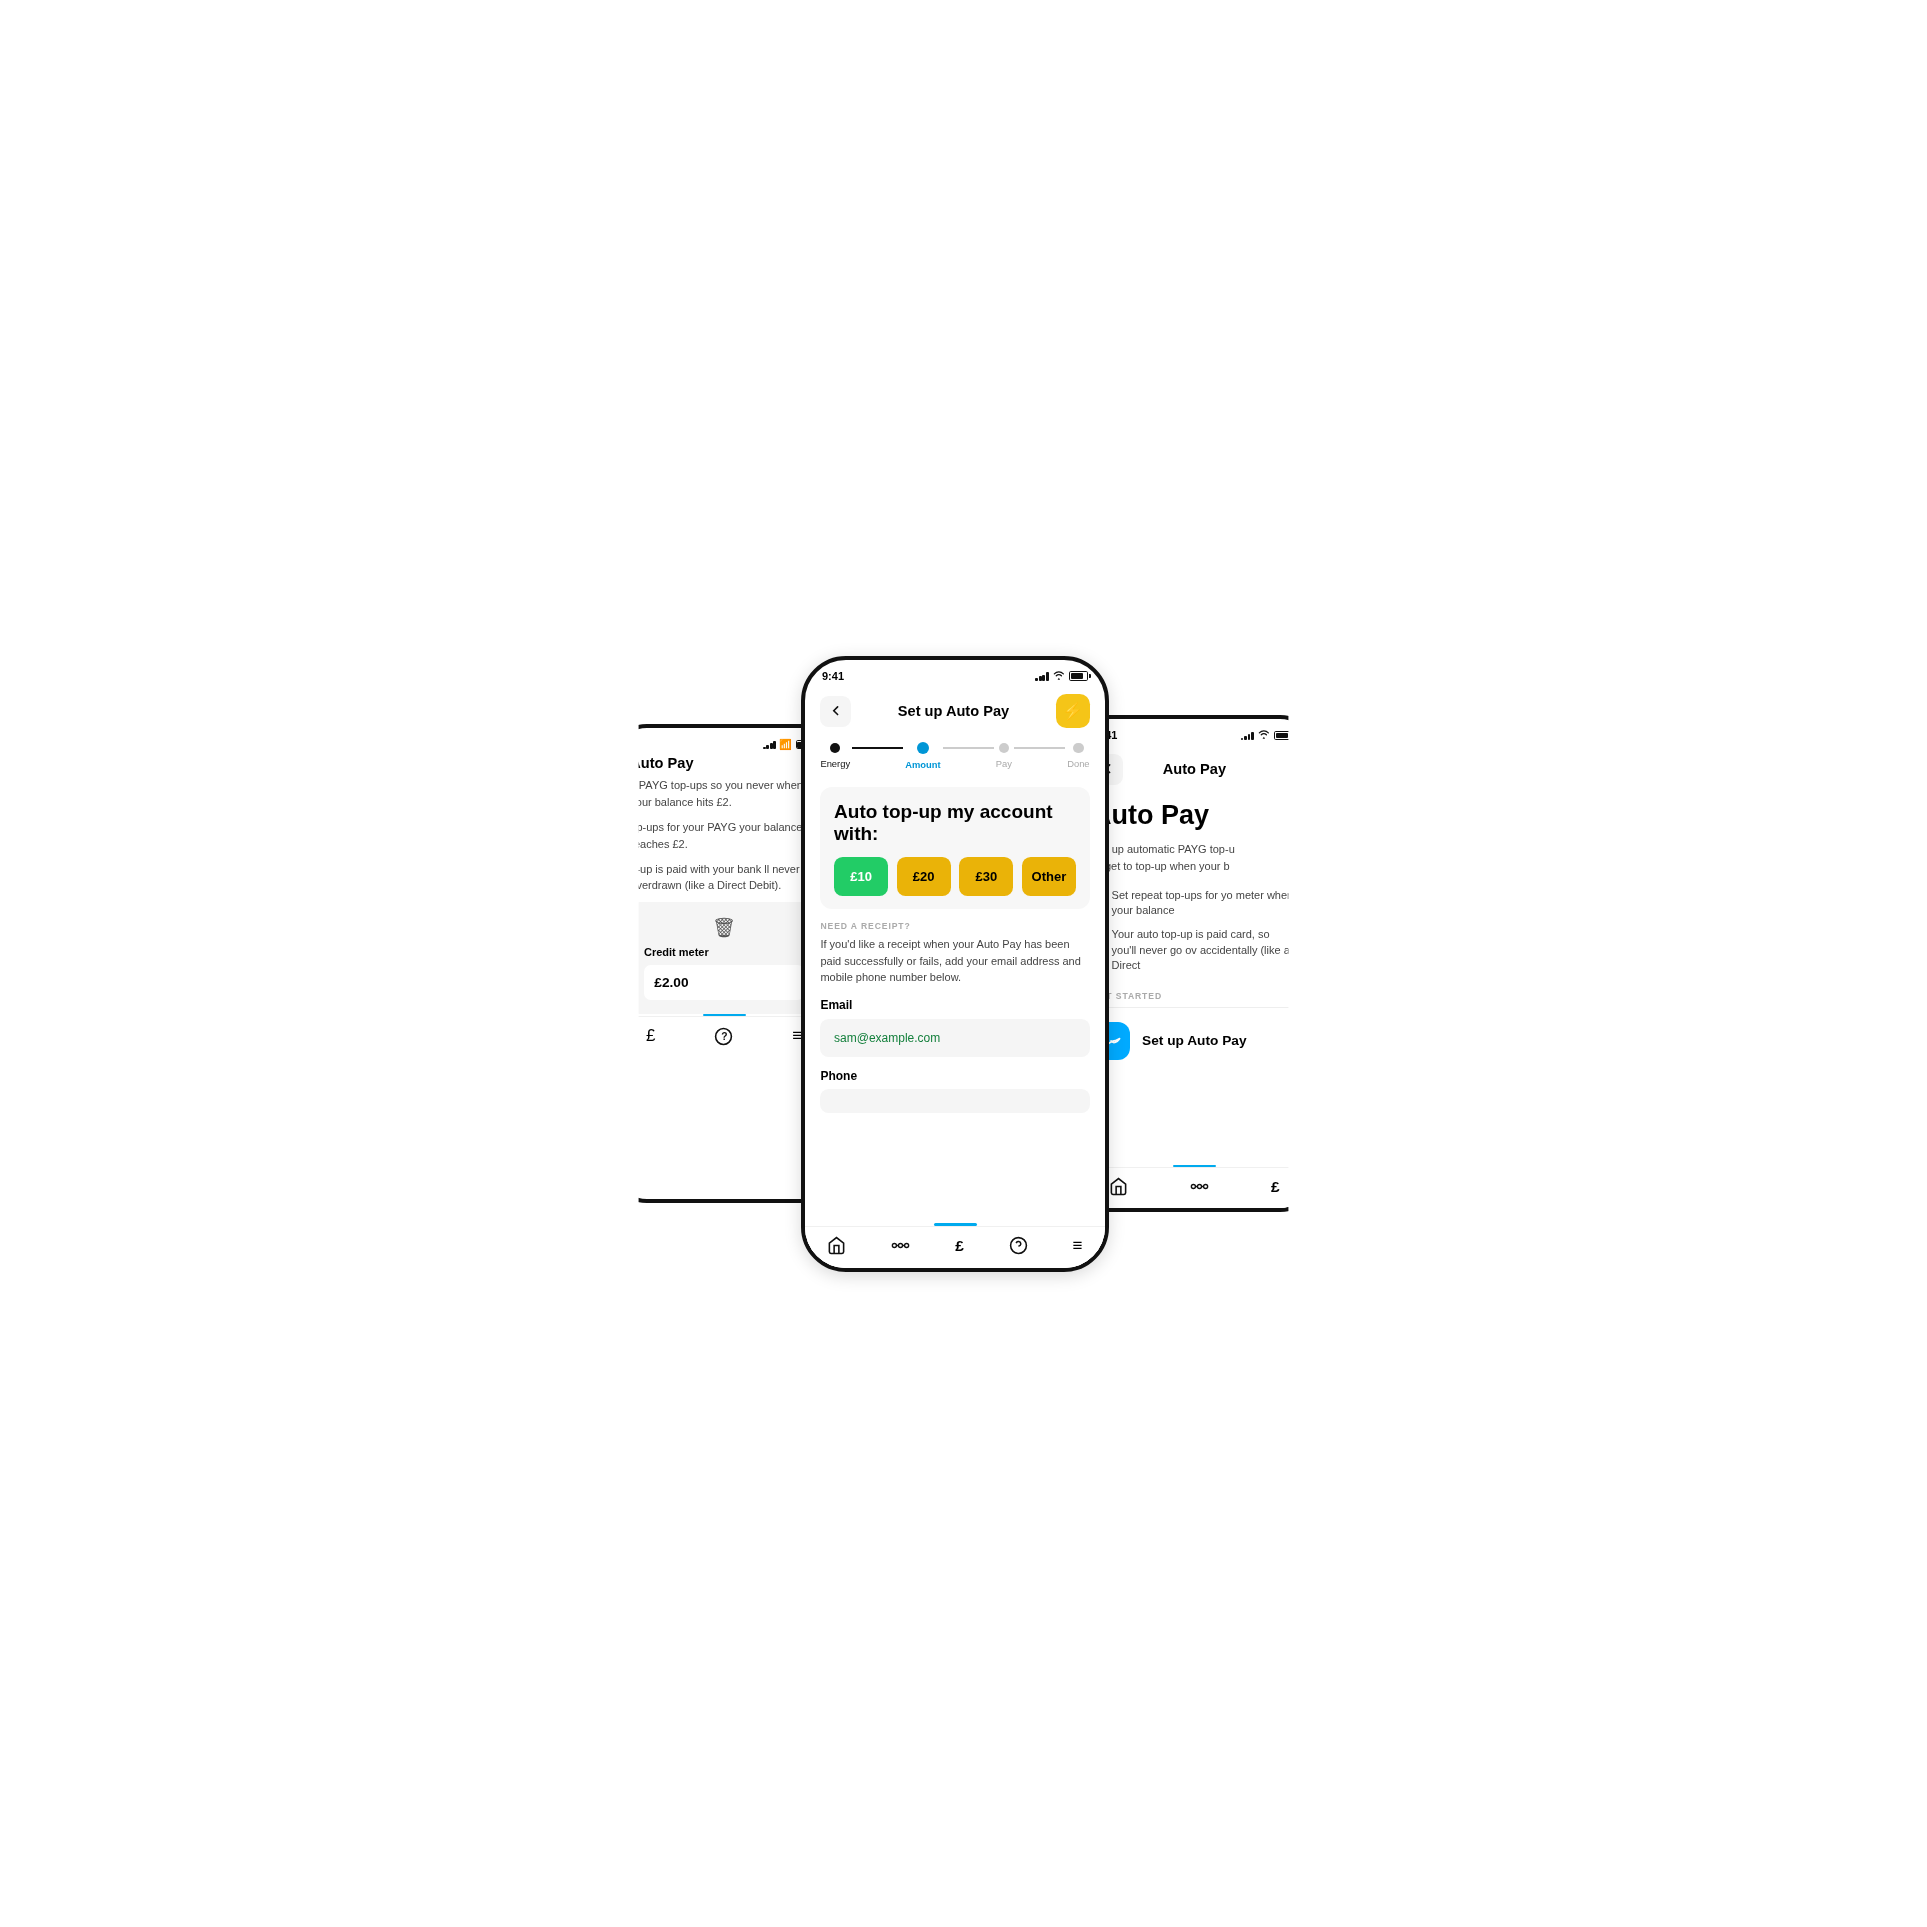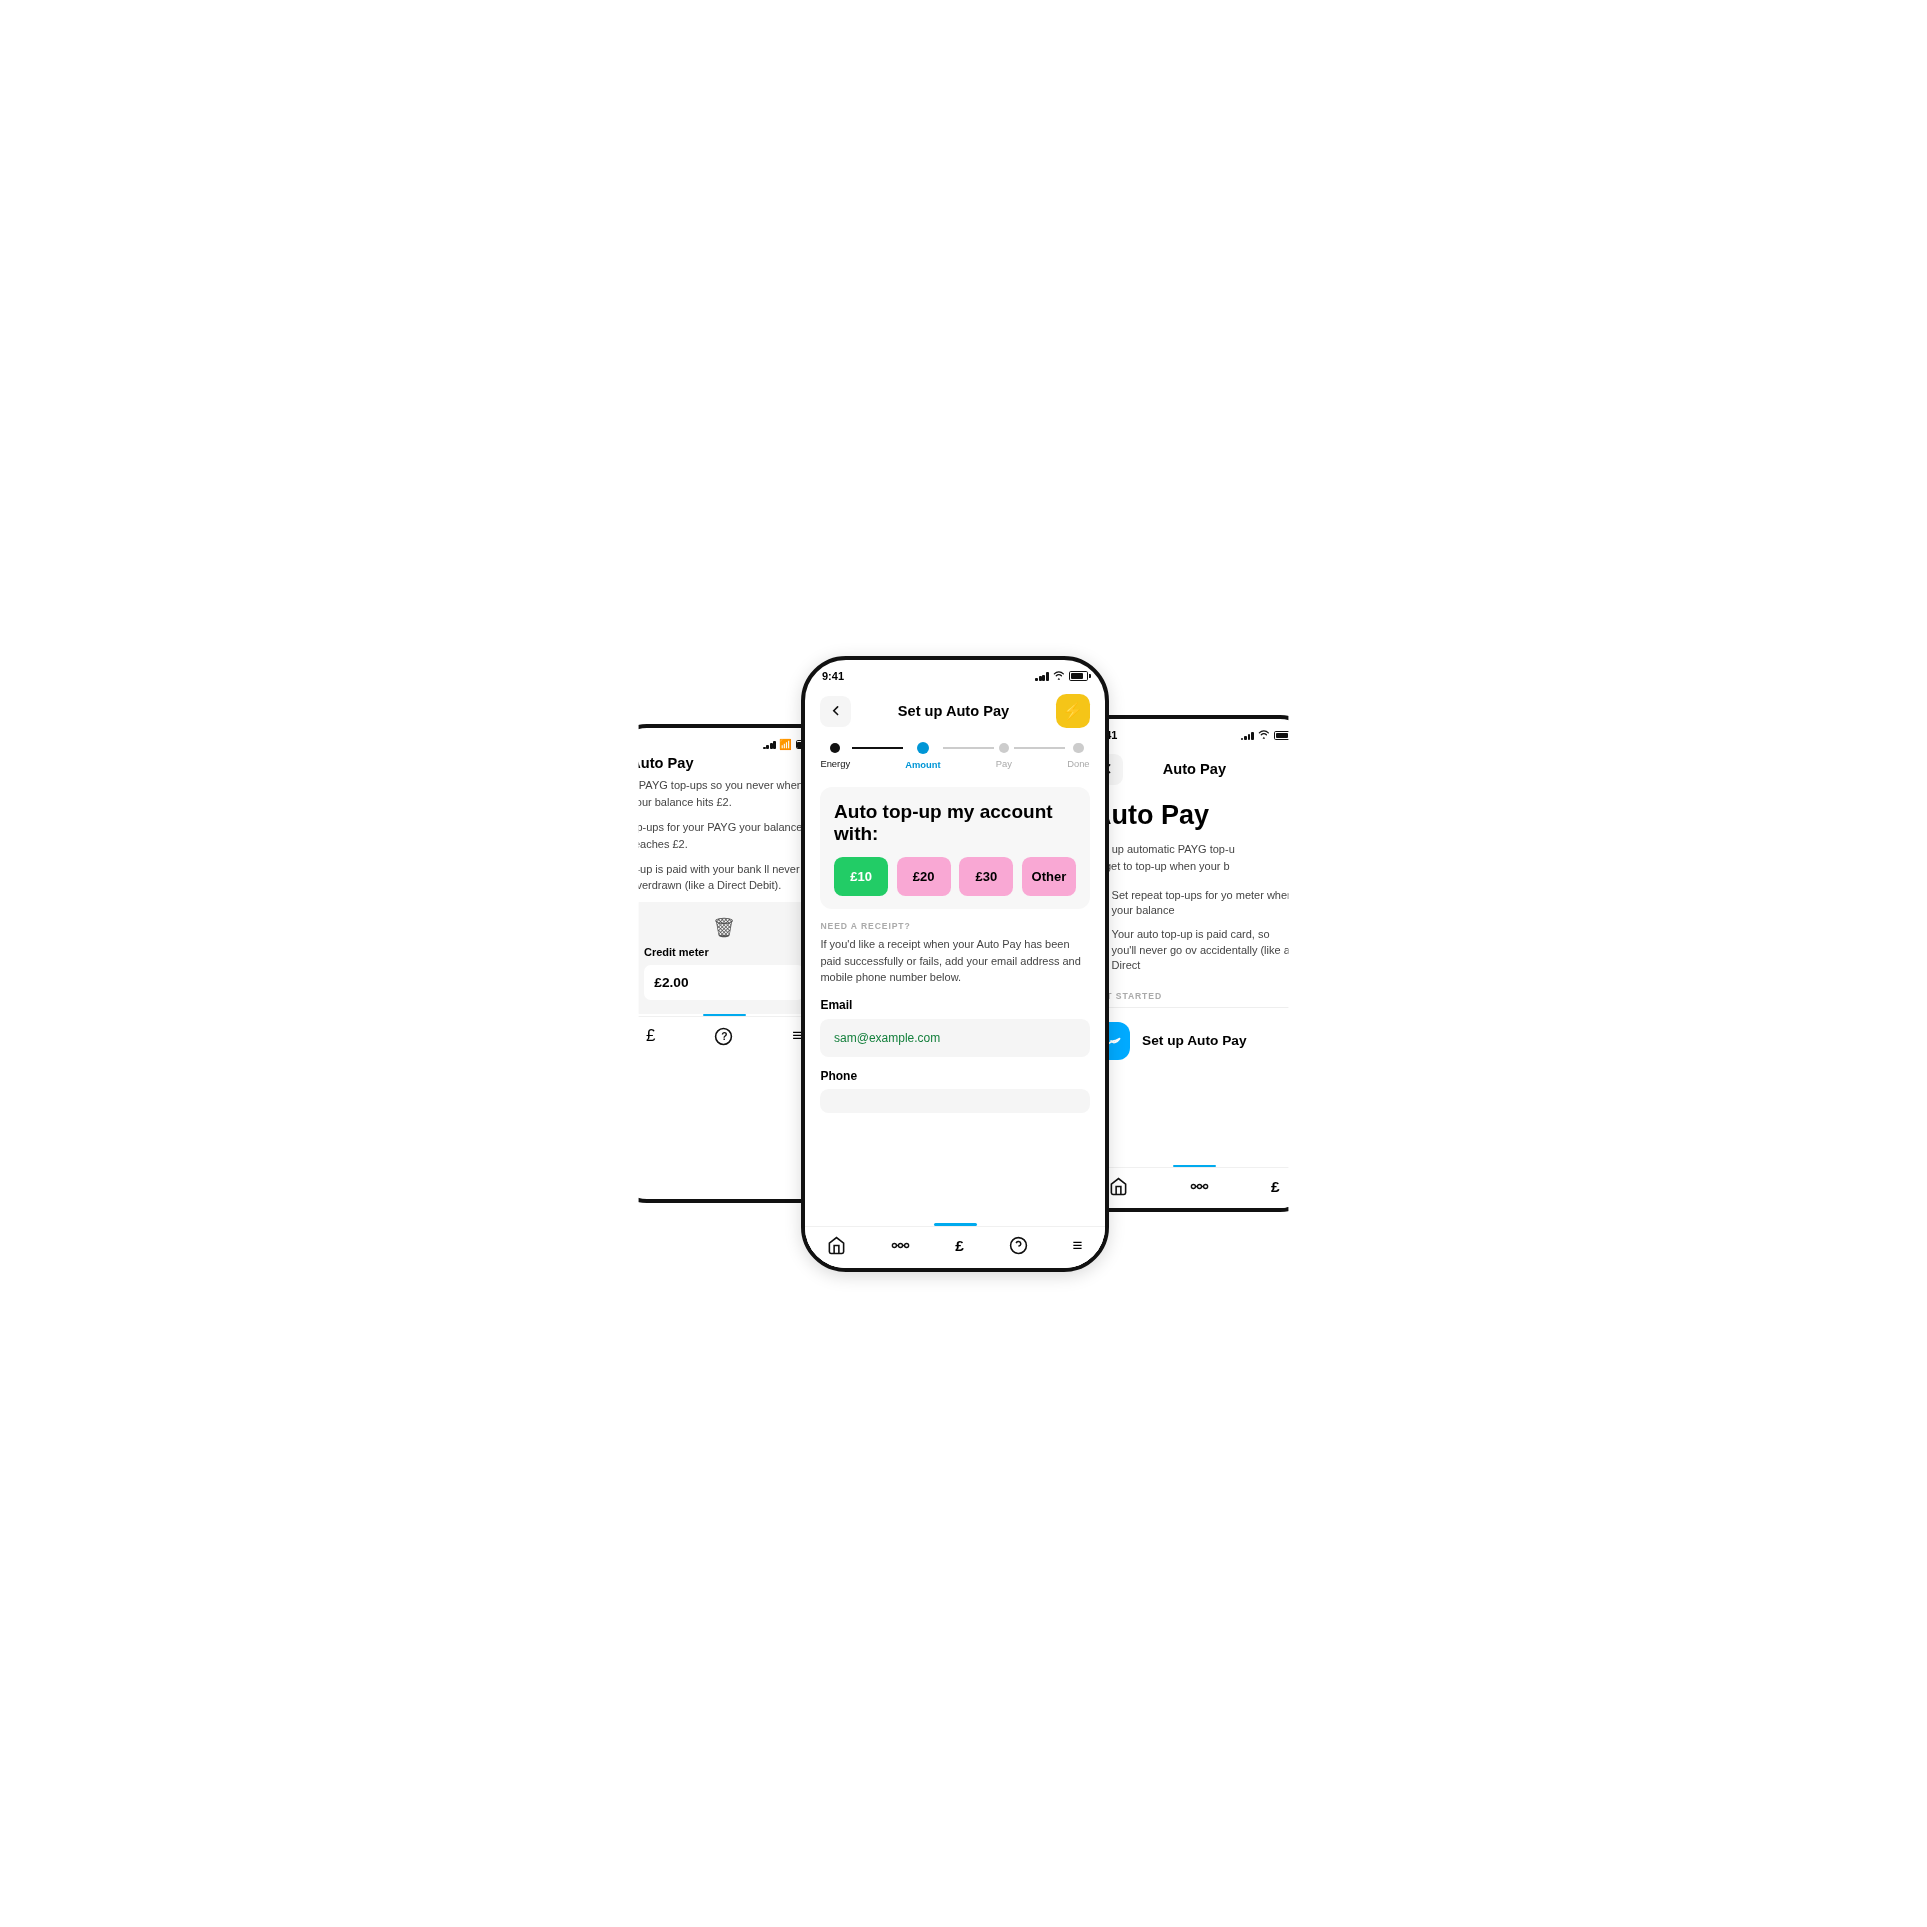--- a/index.html
+++ b/index.html
@@ -202,21 +202,21 @@
 
     
     .amount-grid {
       display: flex;
       gap: 8.6px;
     }
     .amount-btn {
       flex: 1;
       padding: 12px 6.8px;
       border-radius: 8.6px;
-      background: #f9a8d4;
+      background: #eab308;
       text-align: center;
       font-size: 13px;
       font-weight: 600;
       border: none;
       cursor: pointer;
     }
     .amount-btn.selected {
       background: #22cc66;
       color: #fff;
     }

